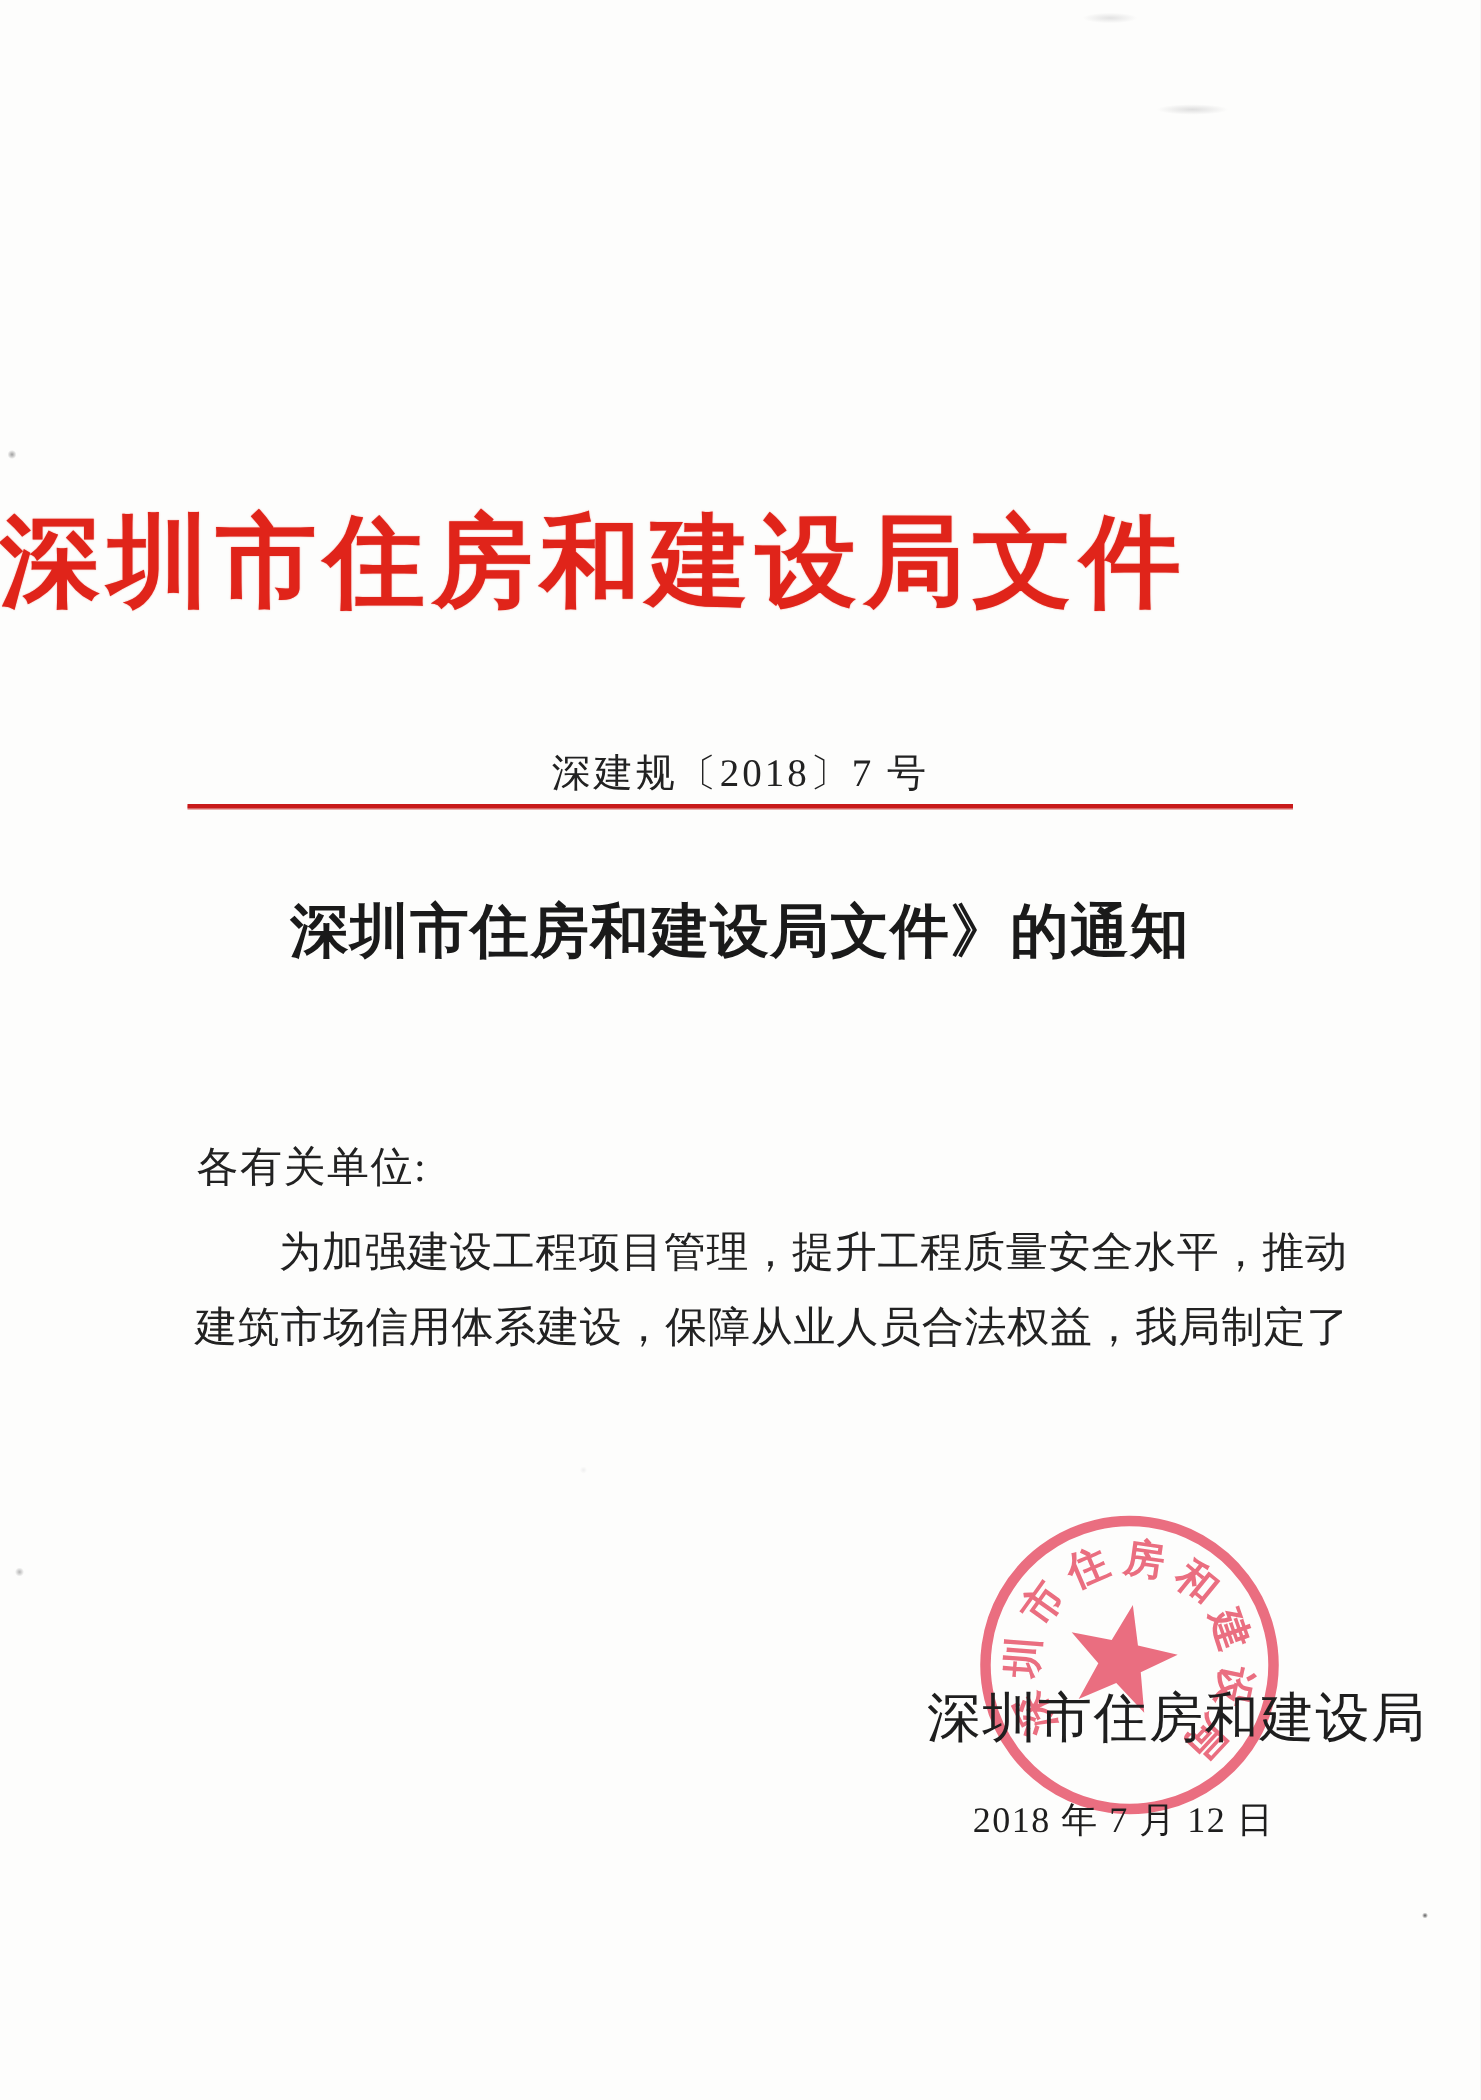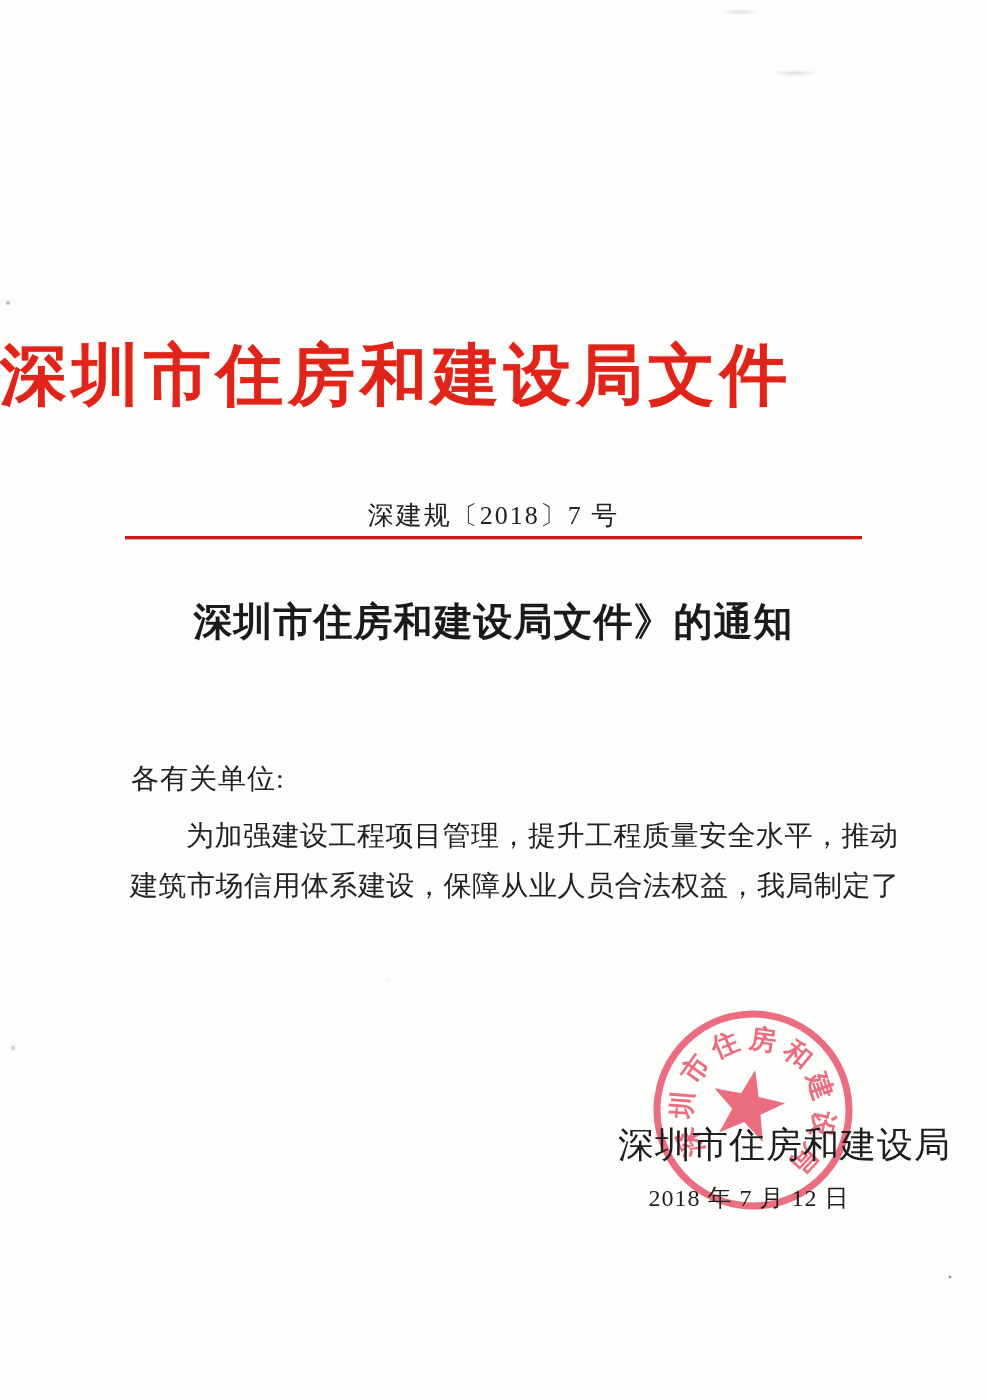--- a/index.html
+++ b/index.html
@@ -109,21 +109,21 @@
     z-index:2;
   }
   .sign-org{
     color:#1e1e1e;
     font-size:36px;
     line-height:34px;
     letter-spacing:1px;
     white-space:nowrap;
   }
   .sign-date{
-    margin-top:21px;
+    margin-top:37px;
     color:#1e1e1e;
     font-size:24px;
     line-height:30px;
     letter-spacing:1px;
     white-space:nowrap;
   }
 </style>
 </head>
 <body>
 

